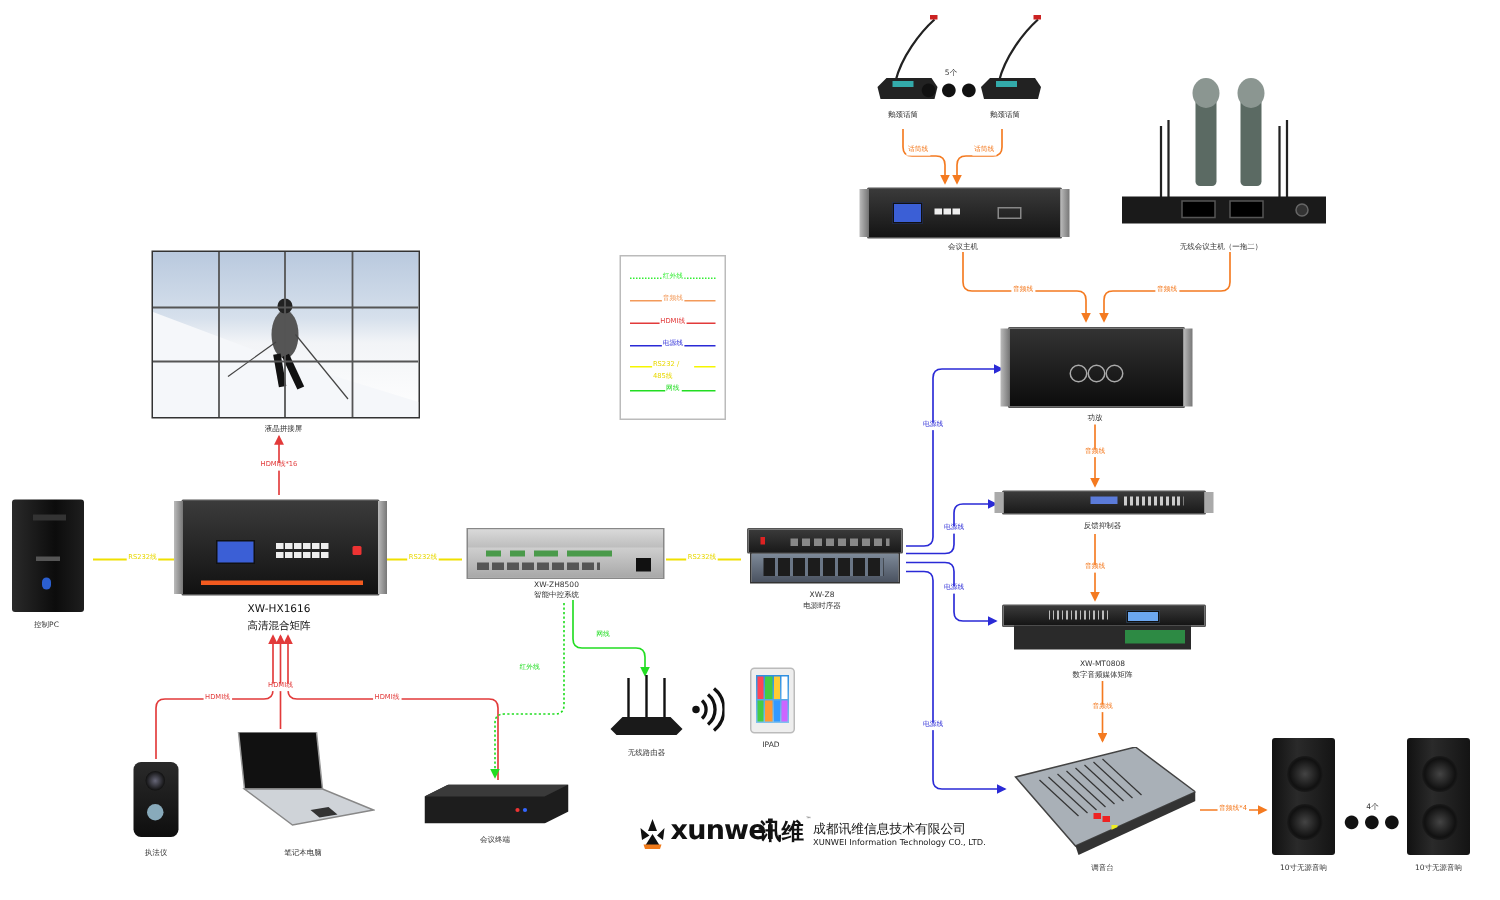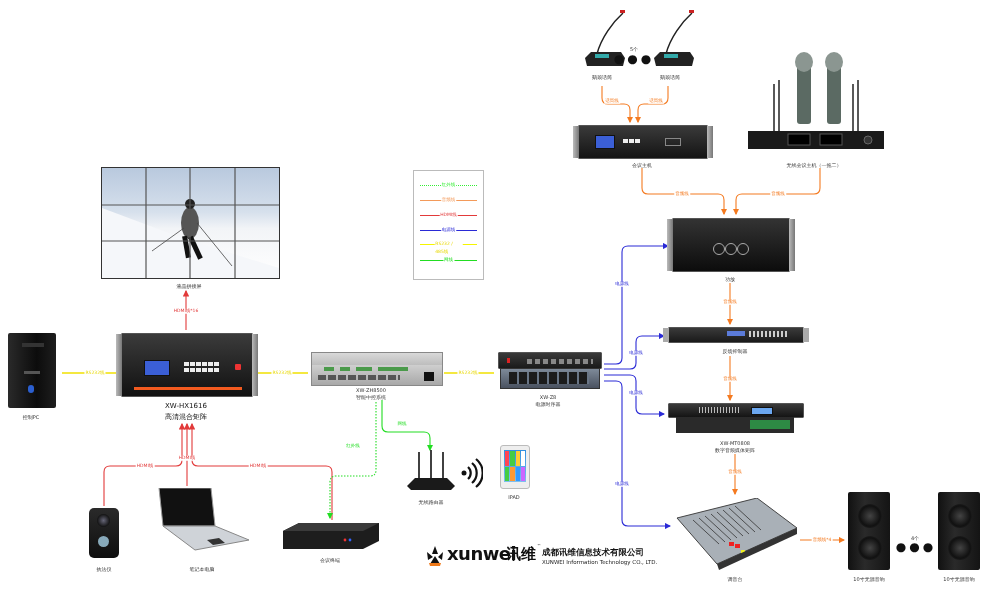--- a/index.html
+++ b/index.html
@@ -353,21 +353,21 @@
   </div>
 
   <div class="logo">
     <svg width="22" height="22" style="position:absolute;left:0;top:4px">
       <path d="M11,2 L14,10 L8,10 z M3,8 L9,13 L4,16 z M19,8 L14,13 L18,16 z M11,12 L16,20 L6,20 z" fill="#111"></path>
       <path d="M5,19 L17,19 L16,22 L6,22 z" fill="#f07a1a"></path>
     </svg>
     <span style="position:absolute;left:23px;top:4px;font-family:'DejaVu Sans',sans-serif;font-weight:bold;font-size:18px;color:#111;letter-spacing:-0.5px;line-height:20px">xunwei</span>
     <span style="position:absolute;left:82px;top:5px;font-weight:bold;font-size:15px;color:#111;line-height:18px">讯维</span>
     <span style="position:absolute;left:113px;top:3px;font-size:4px;color:#333">™</span>
-    <span style="position:absolute;left:118px;top:7px;font-weight:bold;font-size:8.5px;color:#111;white-space:nowrap">成都讯维信息技术有限公司</span>
+    <span style="position:absolute;left:118px;top:7px;font-weight:normal;font-size:8.5px;color:#111;white-space:nowrap">成都讯维信息技术有限公司</span>
     <span style="position:absolute;left:118px;top:19px;font-size:5.5px;color:#222;white-space:nowrap">XUNWEI Information Technology CO., LTD.</span>
   </div>
 
   <div id="wire-labels">
       <div class="wl" style="left: 186px; top: 311px; color: rgb(226, 58, 58);">HDMI线*16</div>
       <div class="wl" style="left: 95px; top: 373px; color: rgb(232, 216, 0);">RS232线</div>
       <div class="wl" style="left: 282px; top: 373px; color: rgb(232, 216, 0);">RS232线</div>
       <div class="wl" style="left: 468px; top: 373px; color: rgb(232, 216, 0);">RS232线</div>
       <div class="wl" style="left: 145px; top: 466px; color: rgb(226, 58, 58);">HDMI线</div>
       <div class="wl" style="left: 187px; top: 458px; color: rgb(226, 58, 58);">HDMI线</div>

